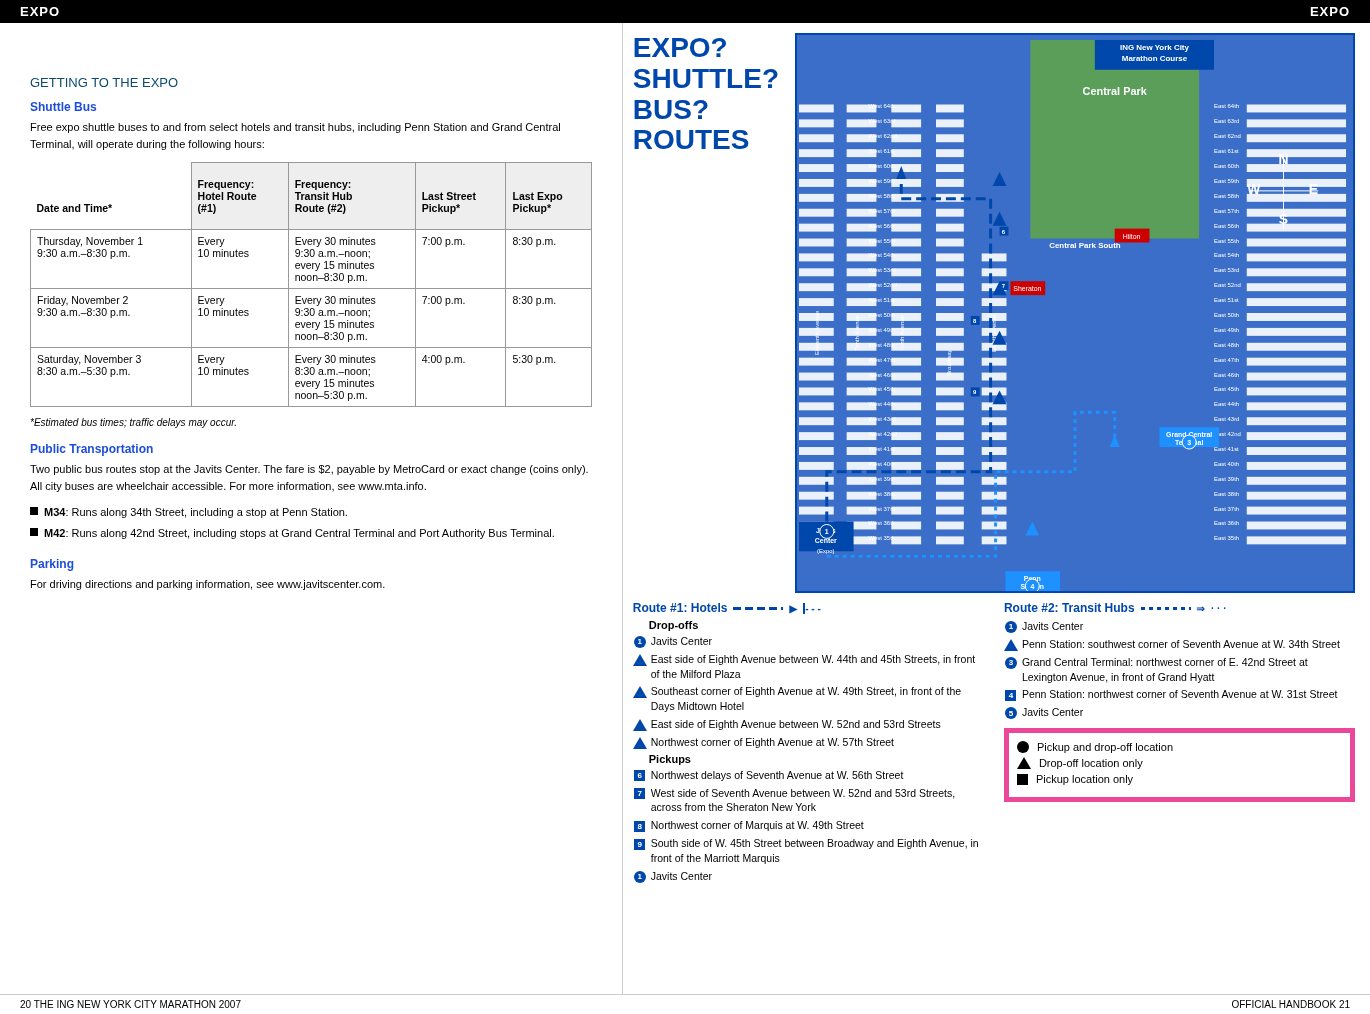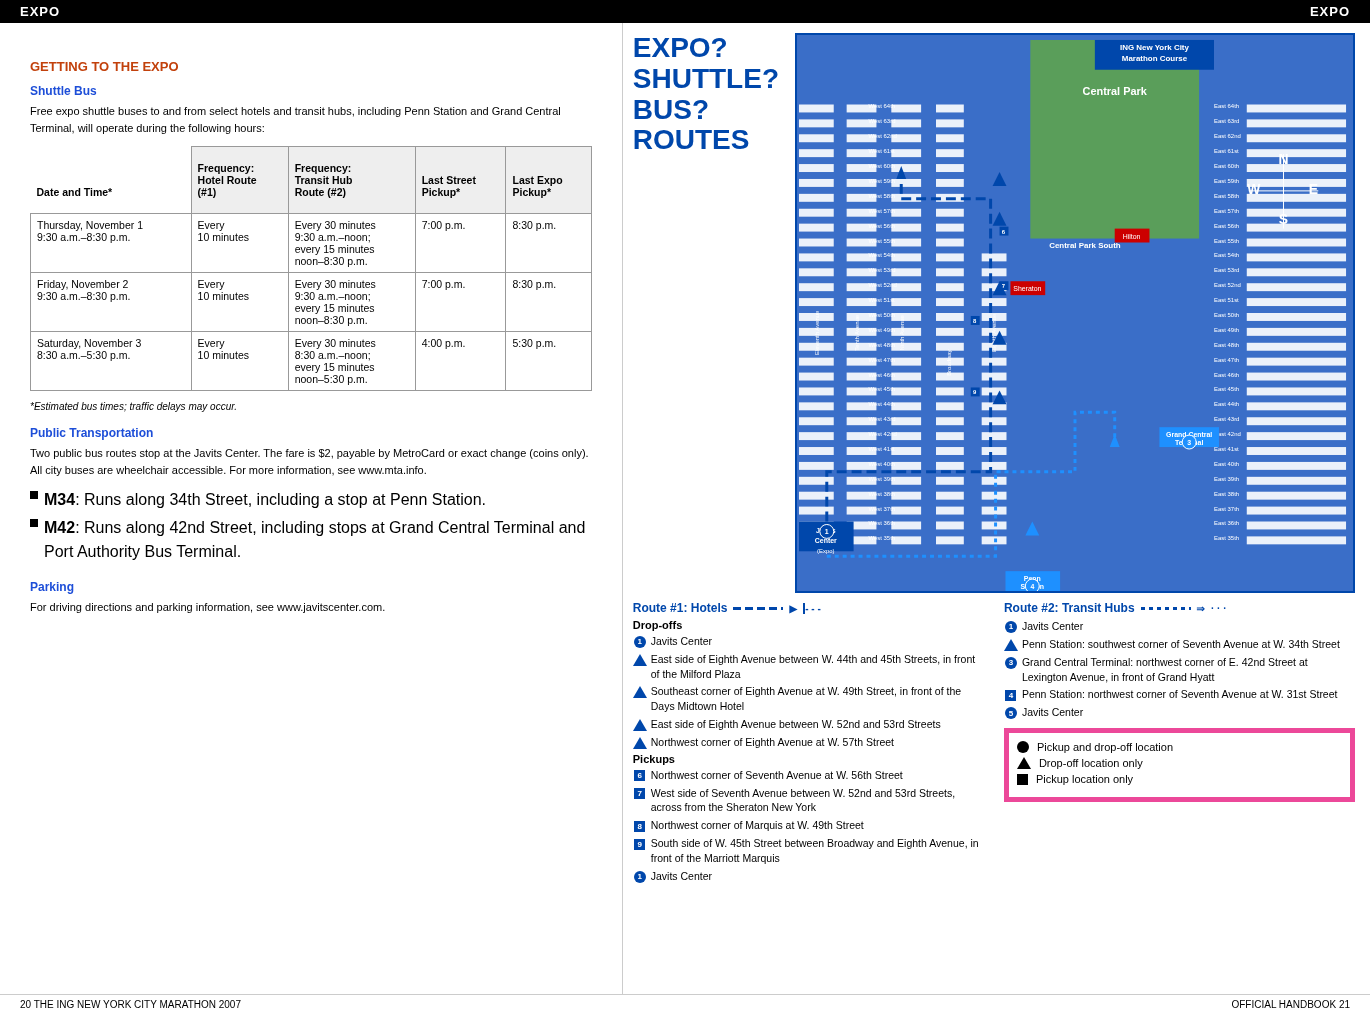--- a/index.html
+++ b/index.html
@@ -27,25 +27,25 @@
       display: flex;
       flex: 1;
     }
     
     .left-panel {
       width: 640px;
       padding: 20px 30px;
       border-right: 1px solid #ccc;
     }
     .section-title {
-      color: #c2410c;
-      font-weight: bold;
+      color: #0c4a6e;
+      font-weight: normal;
       font-size: 13px;
       margin-bottom: 6px;
-      margin-top: 16px;
+      margin-top: 32px;
     }
     .sub-title {
       color: #1d4ed8;
       font-weight: bold;
       font-size: 12px;
       margin-bottom: 5px;
       margin-top: 10px;
     }
     .intro-text {
       font-size: 11px;
@@ -82,21 +82,21 @@
     .note-text {
       font-size: 10px;
       margin-top: 4px;
       margin-bottom: 14px;
       font-style: italic;
     }
     .bullet-item {
       display: flex;
       align-items: flex-start;
       margin-bottom: 4px;
-      font-size: 16px;
+      font-size: 11px;
       line-height: 1.5;
     }
     .bullet-square {
       display: inline-block;
       width: 8px;
       height: 8px;
       background: #000;
       margin-right: 6px;
       margin-top: 3px;
       flex-shrink: 0;
@@ -155,21 +155,21 @@
     .dotted-line {
       display: inline-block;
       width: 50px;
       height: 3px;
       background: repeating-linear-gradient(to right, #0047AB 0px, #0047AB 4px, transparent 4px, transparent 8px);
       vertical-align: middle;
     }
     .drop-label {
       font-weight: bold;
       font-size: 11px;
-      margin: 3px 0;
+      margin: 3px 16px;
     }
     .stop-item {
       display: flex;
       align-items: flex-start;
       margin-bottom: 3px;
       font-size: 10.5px;
       line-height: 1.4;
     }
     .stop-icon {
       width: 14px;
@@ -682,21 +682,21 @@
           <div class="stop-icon">
               <div class="triangle-icon"></div>
             </div>
           <span>Northwest corner of Eighth Avenue at W. 57th Street</span>
         </div>
         <div class="drop-label">Pickups</div>
         <div class="stop-item">
           <div class="stop-icon">
               <div class="square-icon" style="display:flex;align-items:center;justify-content:center;color:white;font-size:8px;font-weight:bold;">6</div>
             </div>
-          <span>Northwest corner of Seventh Avenue at W. 56th Street</span>
+          <span>Northwest delays of Seventh Avenue at W. 56th Street</span>
         </div>
         <div class="stop-item">
           <div class="stop-icon">
               <div class="square-icon" style="display:flex;align-items:center;justify-content:center;color:white;font-size:8px;font-weight:bold;">7</div>
             </div>
           <span>West side of Seventh Avenue between W. 52nd and 53rd Streets, across from the Sheraton New York</span>
         </div>
         <div class="stop-item">
           <div class="stop-icon">
               <div class="square-icon" style="display:flex;align-items:center;justify-content:center;color:white;font-size:8px;font-weight:bold;">8</div>

